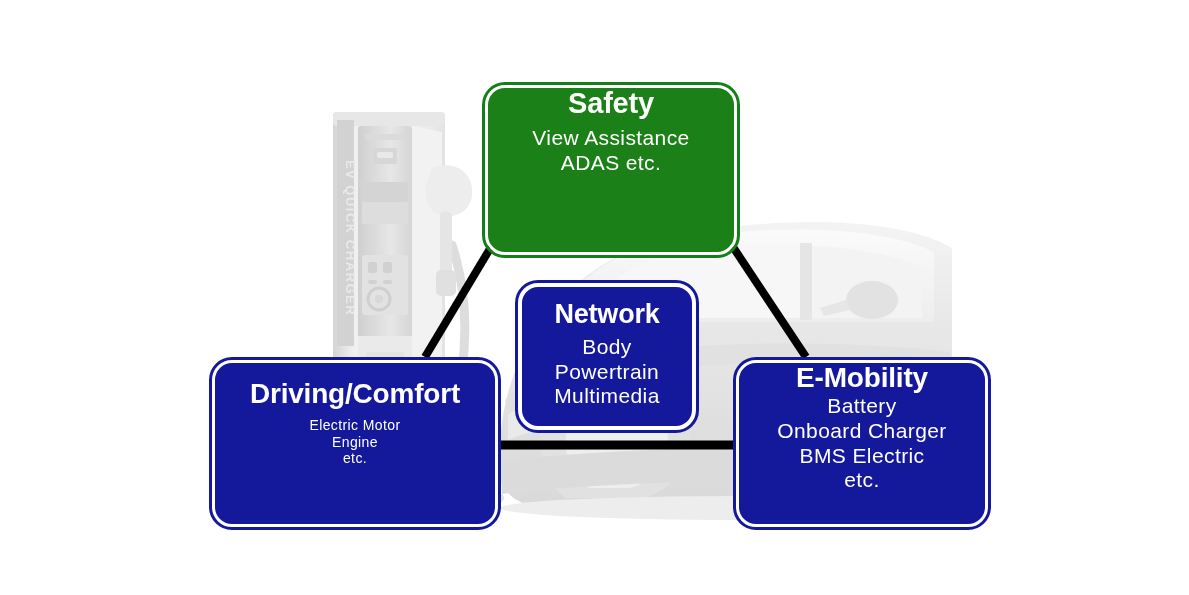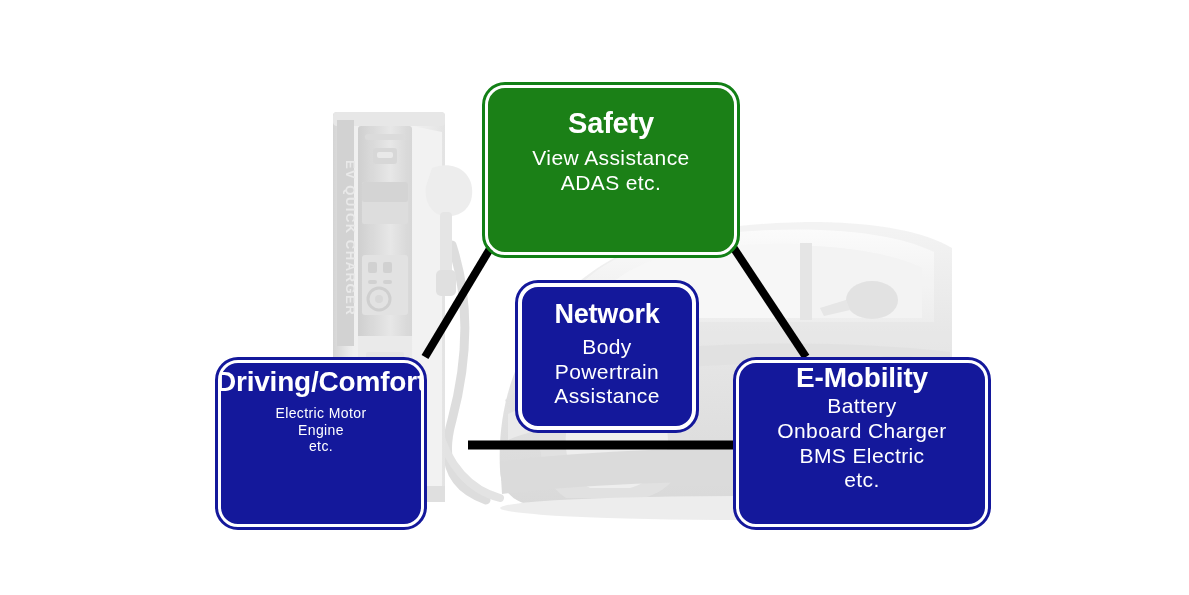--- a/index.html
+++ b/index.html
@@ -69,38 +69,37 @@
     letter-spacing: 0.4px;
   }
   .node-lines div {
     white-space: nowrap;
   }
 
   
   #node-safety {
     left: 485px; top: 85px;
     width: 252px; height: 170px;
-    padding-top: 20px;
   }
   #node-safety .node-title { font-size: 29px; }
   #node-safety .node-lines { font-size: 21px; margin-top: 8px; }
 
   #node-network {
     left: 518px; top: 283px;
     width: 178px; height: 147px;
     padding-top: 13px;
     border-width: 4px;
   }
   #node-network .node-title { font-size: 27px; }
   #node-network .node-lines { font-size: 21px; margin-top: 7px; }
 
   #node-driving {
-    left: 218px; top: 360px;
-    width: 206px; height: 167px;
-    padding-top: 4px;
+    left: 212px; top: 360px;
+    width: 286px; height: 167px;
+    padding-top: 16px;
   }
   #node-driving .node-title { font-size: 28px; }
   #node-driving .node-lines { font-size: 14px; margin-top: 9px; }
 
   #node-emobility {
     left: 736px; top: 360px;
     width: 252px; height: 167px;
   }
   #node-emobility .node-title { font-size: 28px; }
   #node-emobility .node-lines { font-size: 21px; margin-top: 2px; }
@@ -251,21 +250,21 @@
       <div>View Assistance</div>
       <div>ADAS etc.</div>
     </div>
   </div>
 
   <div class="node" id="node-network">
     <div class="node-title">Network</div>
     <div class="node-lines">
       <div>Body</div>
       <div>Powertrain</div>
-      <div>Assistance</div>
+      <div>Multimedia</div>
     </div>
   </div>
 
   <div class="node" id="node-driving">
     <div class="node-title">Driving/Comfort</div>
     <div class="node-lines">
       <div>Electric Motor</div>
       <div>Engine</div>
       <div>etc.</div>
     </div>

